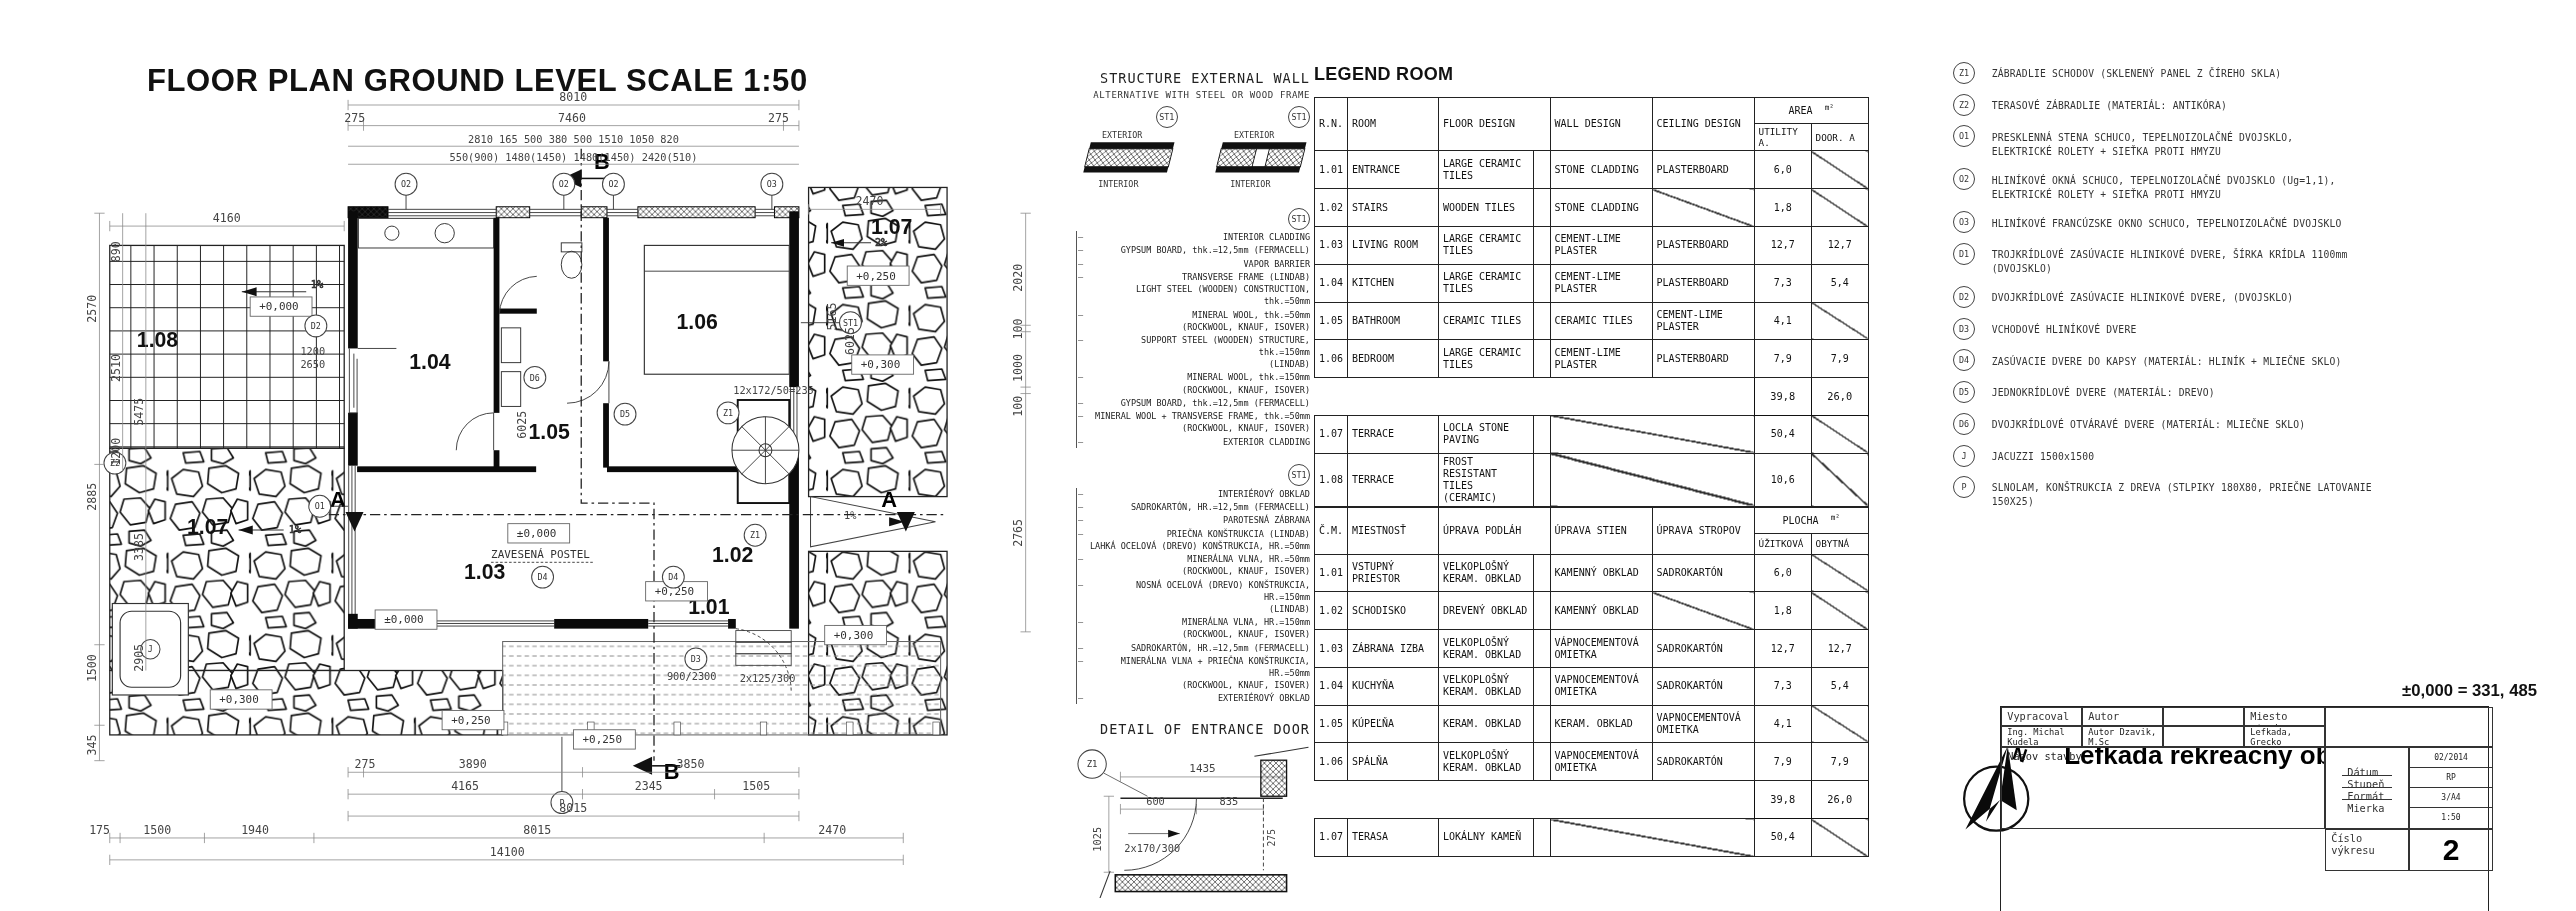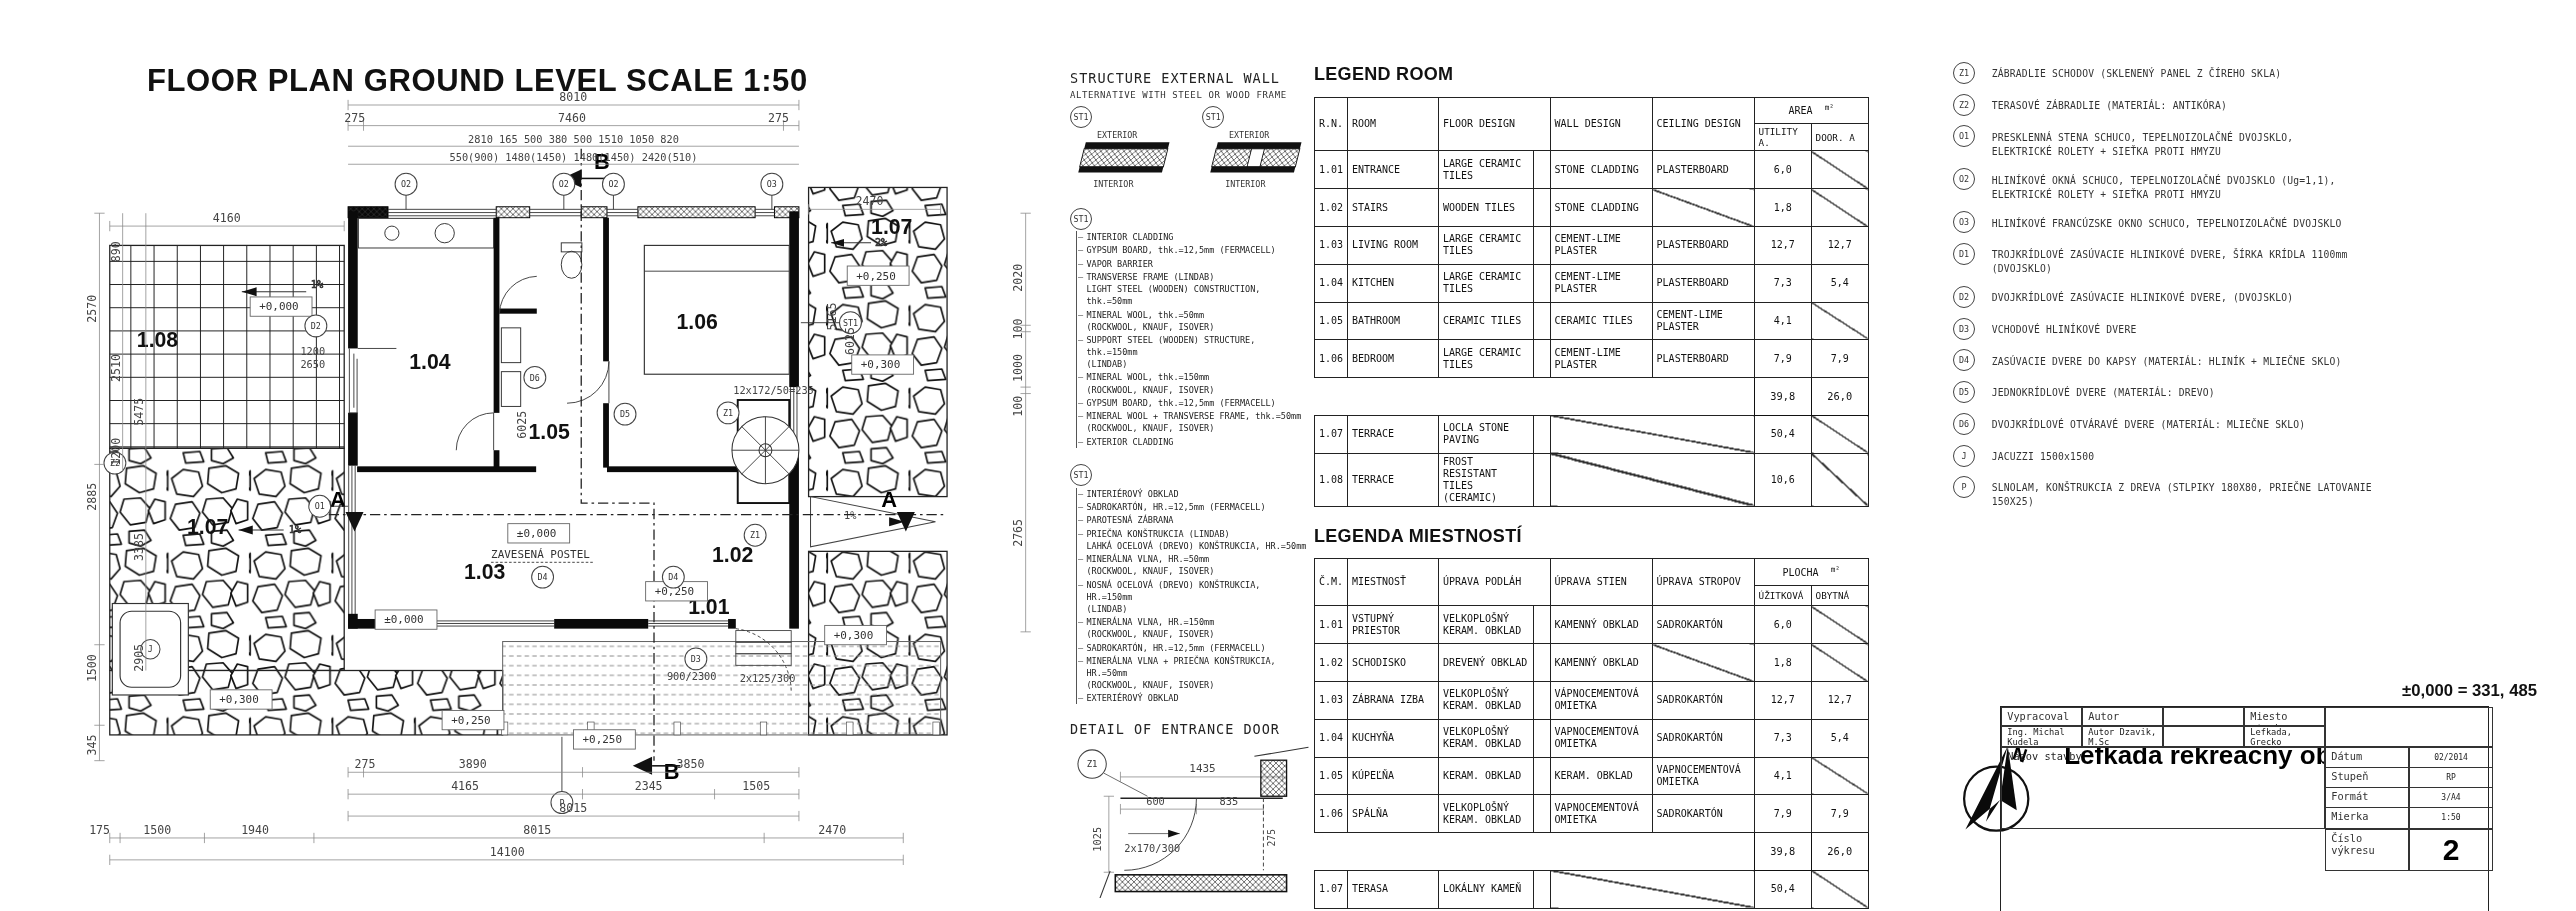--- a/index.html
+++ b/index.html
@@ -21,21 +21,21 @@
   table.lg .c{text-align:center;}
   table.lg td{height:33px;}
   table.lg tr.hdr1 th{height:22px;border-bottom:none;}
   table.lg tr.hdr2 th{height:15.5px;font-size:9.3px;border-top:none;}
   table.lg tr.hdr1 th.areah{border-bottom:1px solid #222;text-align:center;}
   .m2{font-size:7.7px;vertical-align:super;}
   td.diag{background:linear-gradient(to top right,transparent 48.8%,#333 48.8%,#333 51.2%,transparent 51.2%);}
   tr.total td{border:none;}
   tr.total td.tcell{border:1.5px solid #111;text-align:center;font-size:10.3px;}
   
-  .struct-col{position:absolute;left:1070px;top:70px;width:240px;}
+  .struct-col{position:absolute;left:1070px;top:70px;width:240px;text-align:right;}
   .wallcuts{display:flex;gap:24.5px;margin:2.6px 0 6.4px 0;}
   ul.stlist{list-style:none;margin:1.3px 0 16.7px 6.4px;padding:0 0 0 9px;border-left:0.9px solid #555;
             font-family:"DejaVu Sans Mono",monospace;font-size:8.5px;color:#222;line-height:1.42;}
   ul.stlist li{white-space:pre-line;position:relative;margin:0 0 1.3px 0;}
   ul.stlist li::before{content:"–";position:absolute;left:-8.4px;color:#555;}
   .bubble{display:inline-flex;align-items:center;justify-content:center;border:1.2px solid #444;
           border-radius:50%;width:26px;height:26px;font-family:"DejaVu Sans Mono",monospace;
           font-size:9.7px;color:#333;background:#fff;flex-shrink:0;box-sizing:border-box;}
   .bubble.sm{width:22px;height:22px;font-size:8.4px;}
   
@@ -599,21 +599,20 @@
             <td>FROST RESISTANT
 TILES (CERAMIC)</td>
             <td></td>
             <td colspan="2" class="diag"></td>
             <td class="c">10,6</td>
             <td class="diag"></td>
           </tr>
     </tbody>
       </table>
 
-    <p class="col-title" style="margin-top:19.3px">LEGENDA MIESTNOSTÍ</p>
     <table class="lg">
       <colgroup>
           <col style="width:33px">
           <col style="width:91px">
           <col style="width:95px">
           <col style="width:16.7px">
           <col style="width:102px">
           <col style="width:102px">
           <col style="width:57px">
           <col style="width:57px">
@@ -807,21 +806,21 @@
 
     <div class="tb val" style="grid-column:1;grid-row:2">Ing. Michal Kudela</div>
     <div class="tb val" style="grid-column:2;grid-row:2">Autor Dzavik, M.Sc</div>
     <div class="tb" style="grid-column:3;grid-row:2"></div>
     <div class="tb val" style="grid-column:4;grid-row:2">Lefkada, Grecko</div>
 
     <div class="tb big">
       <div>Názov stavby</div>
       <div class="bigname">Lefkada rekreacny objekt</div>
     </div>
-    <div class="tb rlab" style="grid-column:5;grid-row:3;display:grid;grid-template-rows:repeat(4,1fr);padding:0">
+    <div class="tb rlab" style="grid-column:5;grid-row:3;display:grid;grid-template-rows:repeat(4,1fr);padding:16px">
       <div class="tb lab" style="border-width:0 0 0.6px 0">Dátum</div>
       <div class="tb lab" style="border-width:0 0 0.6px 0">Stupeň</div>
       <div class="tb lab" style="border-width:0 0 0.6px 0">Formát</div>
       <div class="tb lab" style="border-width:0">Mierka</div>
     </div>
     <div class="tb" style="grid-column:6;grid-row:3;display:grid;grid-template-rows:repeat(4,1fr);padding:0">
       <div class="tb rval" style="border-width:0 0 0.6px 0">02/2014</div>
       <div class="tb rval" style="border-width:0 0 0.6px 0">RP</div>
       <div class="tb rval" style="border-width:0 0 0.6px 0">3/A4</div>
       <div class="tb rval" style="border-width:0">1:50</div>

